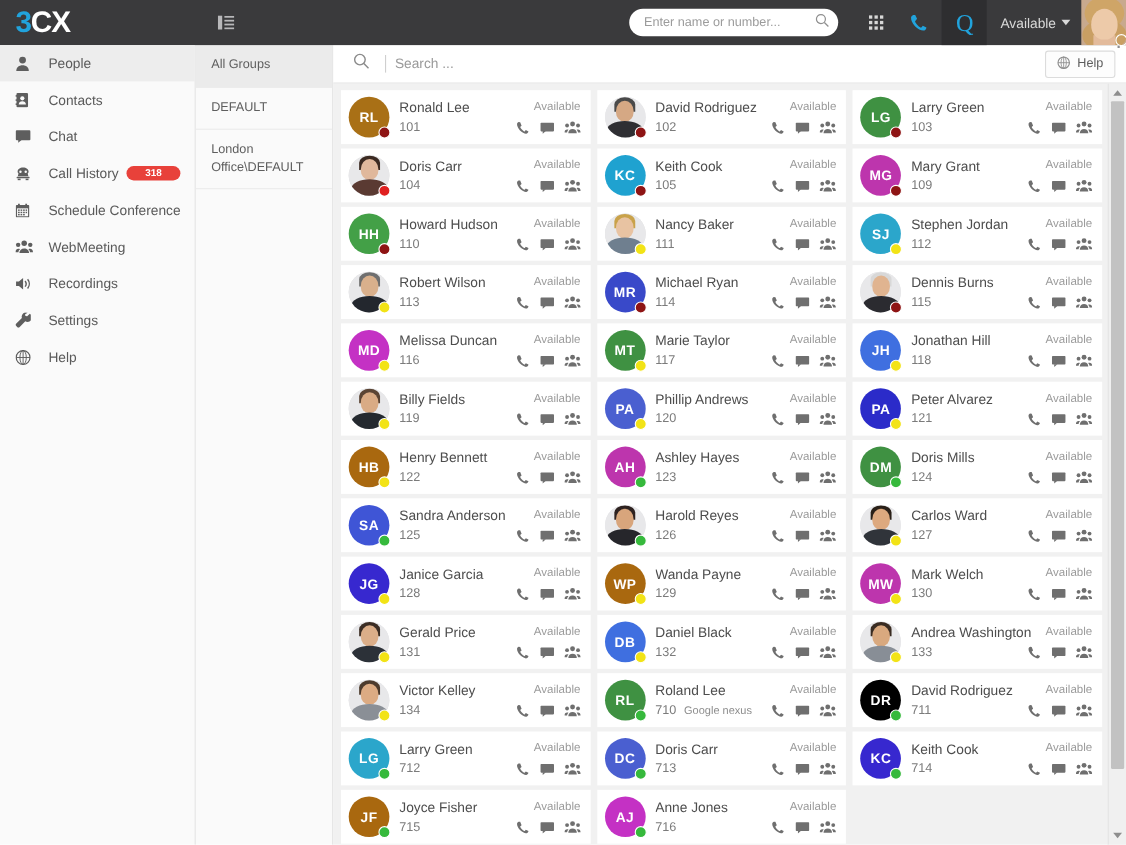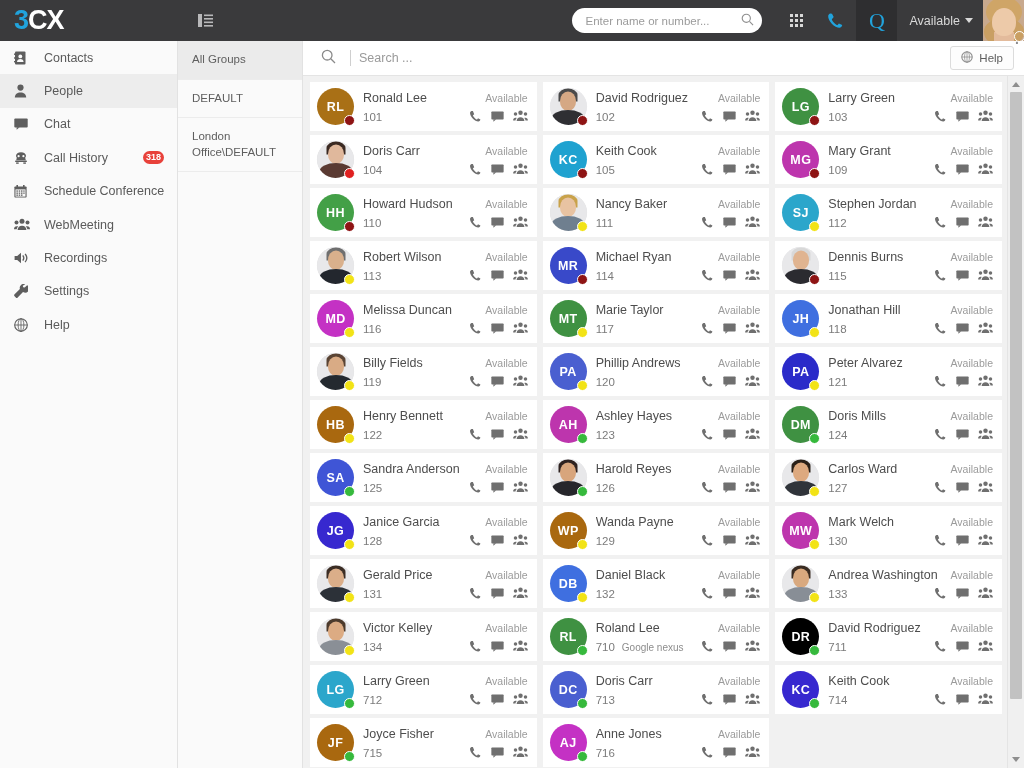--- a/index.html
+++ b/index.html
@@ -98,21 +98,21 @@
   .nav-item.active { background: #ededed; }
   .nav-ico {
     width: 22px; display: flex; align-items: center; color: #5e5e5e;
     font-size: 13px; flex-shrink: 0;
   }
   .nav-ico svg { display:block; }
   .nav-label { margin-left: 8px; }
   .nav-badge {
     position: absolute; right: 13px; background: #e8413a; color: #fff;
     font-size: 9px; font-weight: bold; border-radius: 9px;
-    padding: 2px 3px; line-height: 1;
+    padding: 2px 17px; line-height: 1;
   }
 
   
   .groups {
     width: 125px; min-width: 125px; background: #fafafa;
     border-right: 1px solid #e2e2e2;
   }
   .group-item {
     padding: 11px 0 11px 14px; font-size: 11.5px; color: #5e5e5e;
     border-bottom: 1px solid #ececec; cursor: pointer; line-height: 1.35;
@@ -169,27 +169,27 @@
   }
   .av .ph-body {
     position: absolute; left: 50%; bottom: -2px; transform: translateX(-50%);
     width: 33px; height: 17px; border-radius: 50% 50% 0 0;
   }
   .dot {
     position: absolute; right: -1px; bottom: -1px; width: 11px; height: 11px;
     border-radius: 50%; border: 1.5px solid #fff; z-index: 5;
   }
   .card-body { flex: 1; min-width: 0; margin-left: 9px; }
-  .crow1 { display: flex; align-items: center; }
+  .crow1 { display: flex; align-items: flex-start; }
   .cname {
     font-size: 12.5px; color: #4d4d4d; white-space: nowrap;
     overflow: hidden; text-overflow: ellipsis; flex: 1;
   }
   .cstatus { font-size: 10.5px; color: #9b9b9b; margin-left: 6px; flex-shrink: 0; }
-  .crow2 { display: flex; align-items: flex-end; margin-top: 5px; }
+  .crow2 { display: flex; align-items: center; margin-top: 5px; }
   .cext { font-size: 11.5px; color: #7b7b7b; }
   .cdev { font-size: 10px; color: #8d8d8d; margin-left: 7px; }
   .cacts { margin-left: auto; display: flex; align-items: center; gap: 9px; }
   .cacts span { cursor: pointer; color: #6f6f6f; display: flex; }
 
   
   .sbar {
     width: 17px; min-width: 17px; background: #f0f0f0;
     border-left: 1px solid #e4e4e4; display: flex; flex-direction: column;
     align-items: center; padding: 1px 0;
@@ -265,41 +265,41 @@
         <div class="hair2"></div>
         <div class="neck"></div>
         <div class="face2"></div>
       </div>
     </div>
   </div>
 
   <div class="body-row">
 
     <div class="leftnav" id="leftnav">
+        <div class="nav-item active">
+          <span class="nav-ico">
+            <svg width="13" height="14" viewBox="0 0 13 14">
+              <circle cx="6.5" cy="3.6" r="3.1" fill="#5e5e5e"></circle>
+              <path d="M.8 13.6c0-3.3 2.5-5.2 5.7-5.2s5.7 1.9 5.7 5.2z" fill="#5e5e5e"></path>
+            </svg>
+          </span>
+          <span class="nav-label">People</span>
+        </div>
         <div class="nav-item">
           <span class="nav-ico">
             <svg width="12" height="14" viewBox="0 0 12 14">
               <rect x="1" y="0.5" width="10.5" height="13" rx="1" fill="#5e5e5e"></rect>
               <rect x="0" y="2.5" width="2.2" height="1.4" fill="#5e5e5e"></rect>
               <rect x="0" y="6.3" width="2.2" height="1.4" fill="#5e5e5e"></rect>
               <rect x="0" y="10" width="2.2" height="1.4" fill="#5e5e5e"></rect>
               <circle cx="6.3" cy="5.4" r="1.9" fill="#fafafa"></circle>
               <path d="M3 11c0-1.9 1.5-3 3.3-3s3.3 1.1 3.3 3z" fill="#fafafa"></path>
             </svg>
           </span>
           <span class="nav-label">Contacts</span>
-        </div>
-        <div class="nav-item active">
-          <span class="nav-ico">
-            <svg width="13" height="14" viewBox="0 0 13 14">
-              <circle cx="6.5" cy="3.6" r="3.1" fill="#5e5e5e"></circle>
-              <path d="M.8 13.6c0-3.3 2.5-5.2 5.7-5.2s5.7 1.9 5.7 5.2z" fill="#5e5e5e"></path>
-            </svg>
-          </span>
-          <span class="nav-label">People</span>
         </div>
         <div class="nav-item">
           <span class="nav-ico">
             <svg width="14" height="12" viewBox="0 0 14 12">
               <rect x="0.3" y="0.5" width="13.4" height="9" rx="1" fill="#5e5e5e"></rect>
               <path d="M2.6 9.2v2.6l3-2.6z" fill="#5e5e5e"></path>
             </svg>
           </span>
           <span class="nav-label">Chat</span>
         </div>

